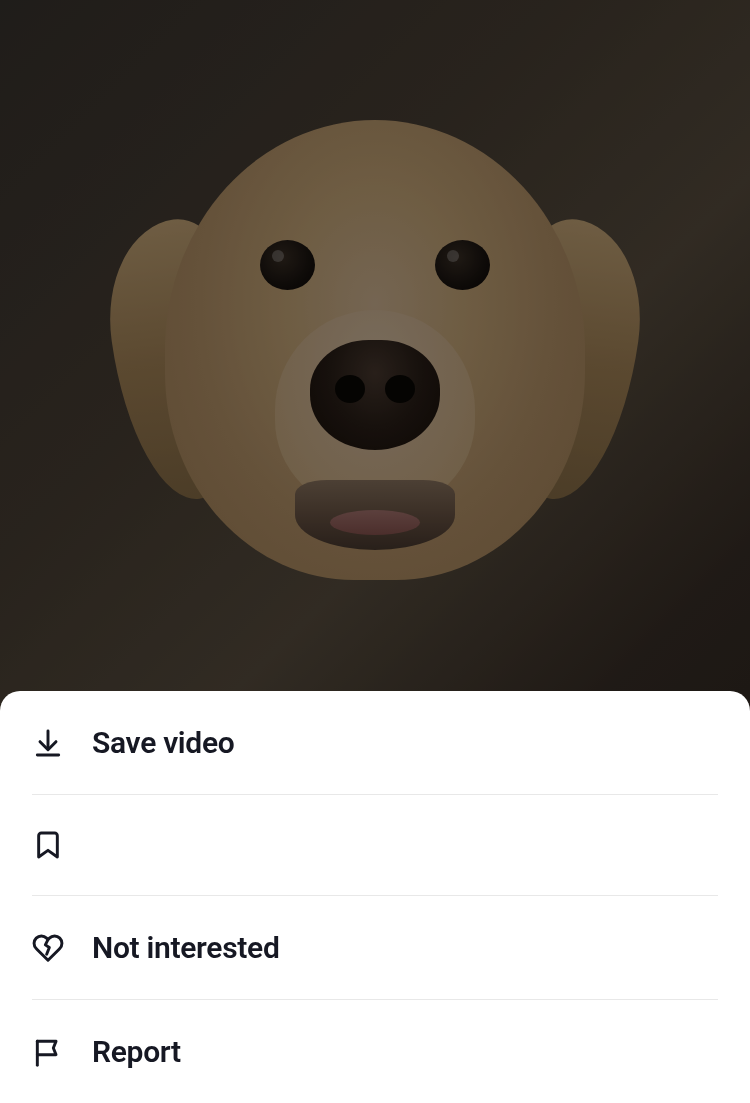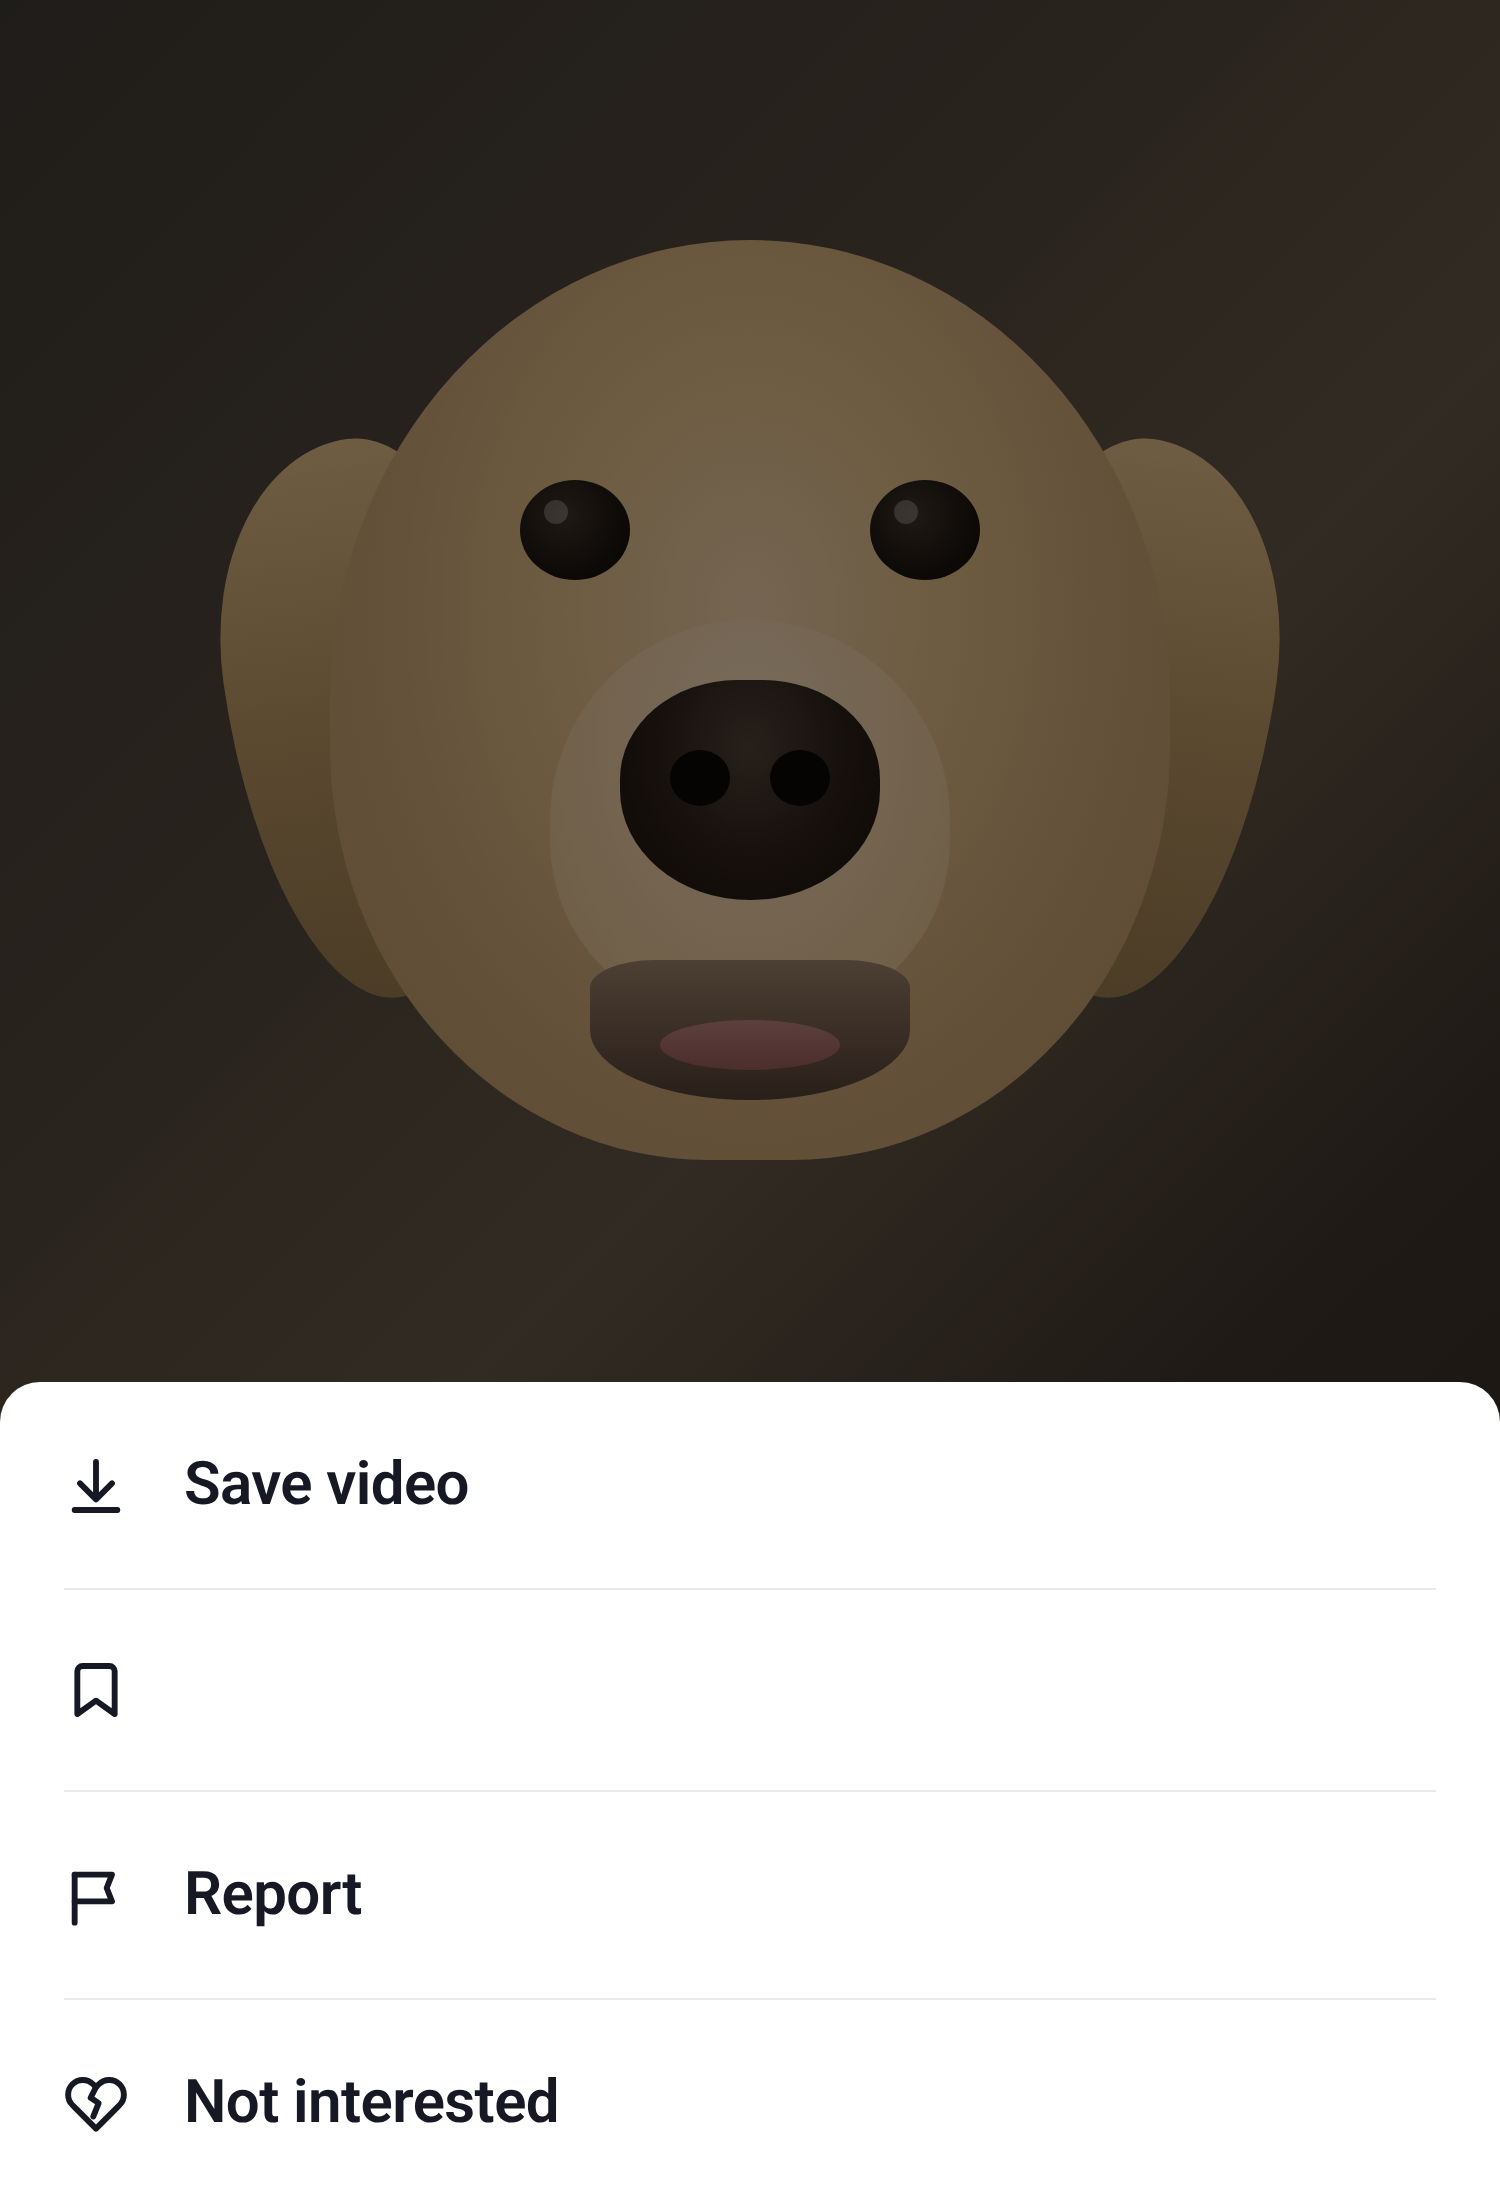--- a/index.html
+++ b/index.html
@@ -266,30 +266,30 @@
     <span class="menu-icon">
       <svg width="32" height="32" viewBox="0 0 24 24" fill="none" stroke="#161823" stroke-width="2.2" stroke-linecap="round" stroke-linejoin="round">
         <path d="M19 21l-7-5-7 5V5a2 2 0 0 1 2-2h10a2 2 0 0 1 2 2z"></path>
       </svg>
     </span>
   </div>
 
   <div class="menu-item">
     <span class="menu-icon">
       <svg width="32" height="32" viewBox="0 0 24 24" fill="none" stroke="#161823" stroke-width="2.2" stroke-linecap="round" stroke-linejoin="round">
+        <path d="M20.84 4.61a5.5 5.5 0 0 0-7.78 0L12 5.67l-1.06-1.06a5.5 5.5 0 0 0-7.78 7.78l1.06 1.06L12 21.23l7.78-7.78 1.06-1.06a5.5 5.5 0 0 0 0-7.78z"></path>
+        <path d="M12 5.67l-2 4 3 2-2 5"></path>
+      </svg>
+    </span>
+    <span class="menu-label">Not interested</span>
+  </div>
+
+  <div class="menu-item">
+    <span class="menu-icon">
+      <svg width="32" height="32" viewBox="0 0 24 24" fill="none" stroke="#161823" stroke-width="2.2" stroke-linecap="round" stroke-linejoin="round">
         <path d="M4 22V4"></path>
         <path d="M4 4h14l-2 5 2 5H4"></path>
       </svg>
     </span>
     <span class="menu-label">Report</span>
   </div>
 
-  <div class="menu-item">
-    <span class="menu-icon">
-      <svg width="32" height="32" viewBox="0 0 24 24" fill="none" stroke="#161823" stroke-width="2.2" stroke-linecap="round" stroke-linejoin="round">
-        <path d="M20.84 4.61a5.5 5.5 0 0 0-7.78 0L12 5.67l-1.06-1.06a5.5 5.5 0 0 0-7.78 7.78l1.06 1.06L12 21.23l7.78-7.78 1.06-1.06a5.5 5.5 0 0 0 0-7.78z"></path>
-        <path d="M12 5.67l-2 4 3 2-2 5"></path>
-      </svg>
-    </span>
-    <span class="menu-label">Not interested</span>
-  </div>
-
 </div>
 
 </body></html>

